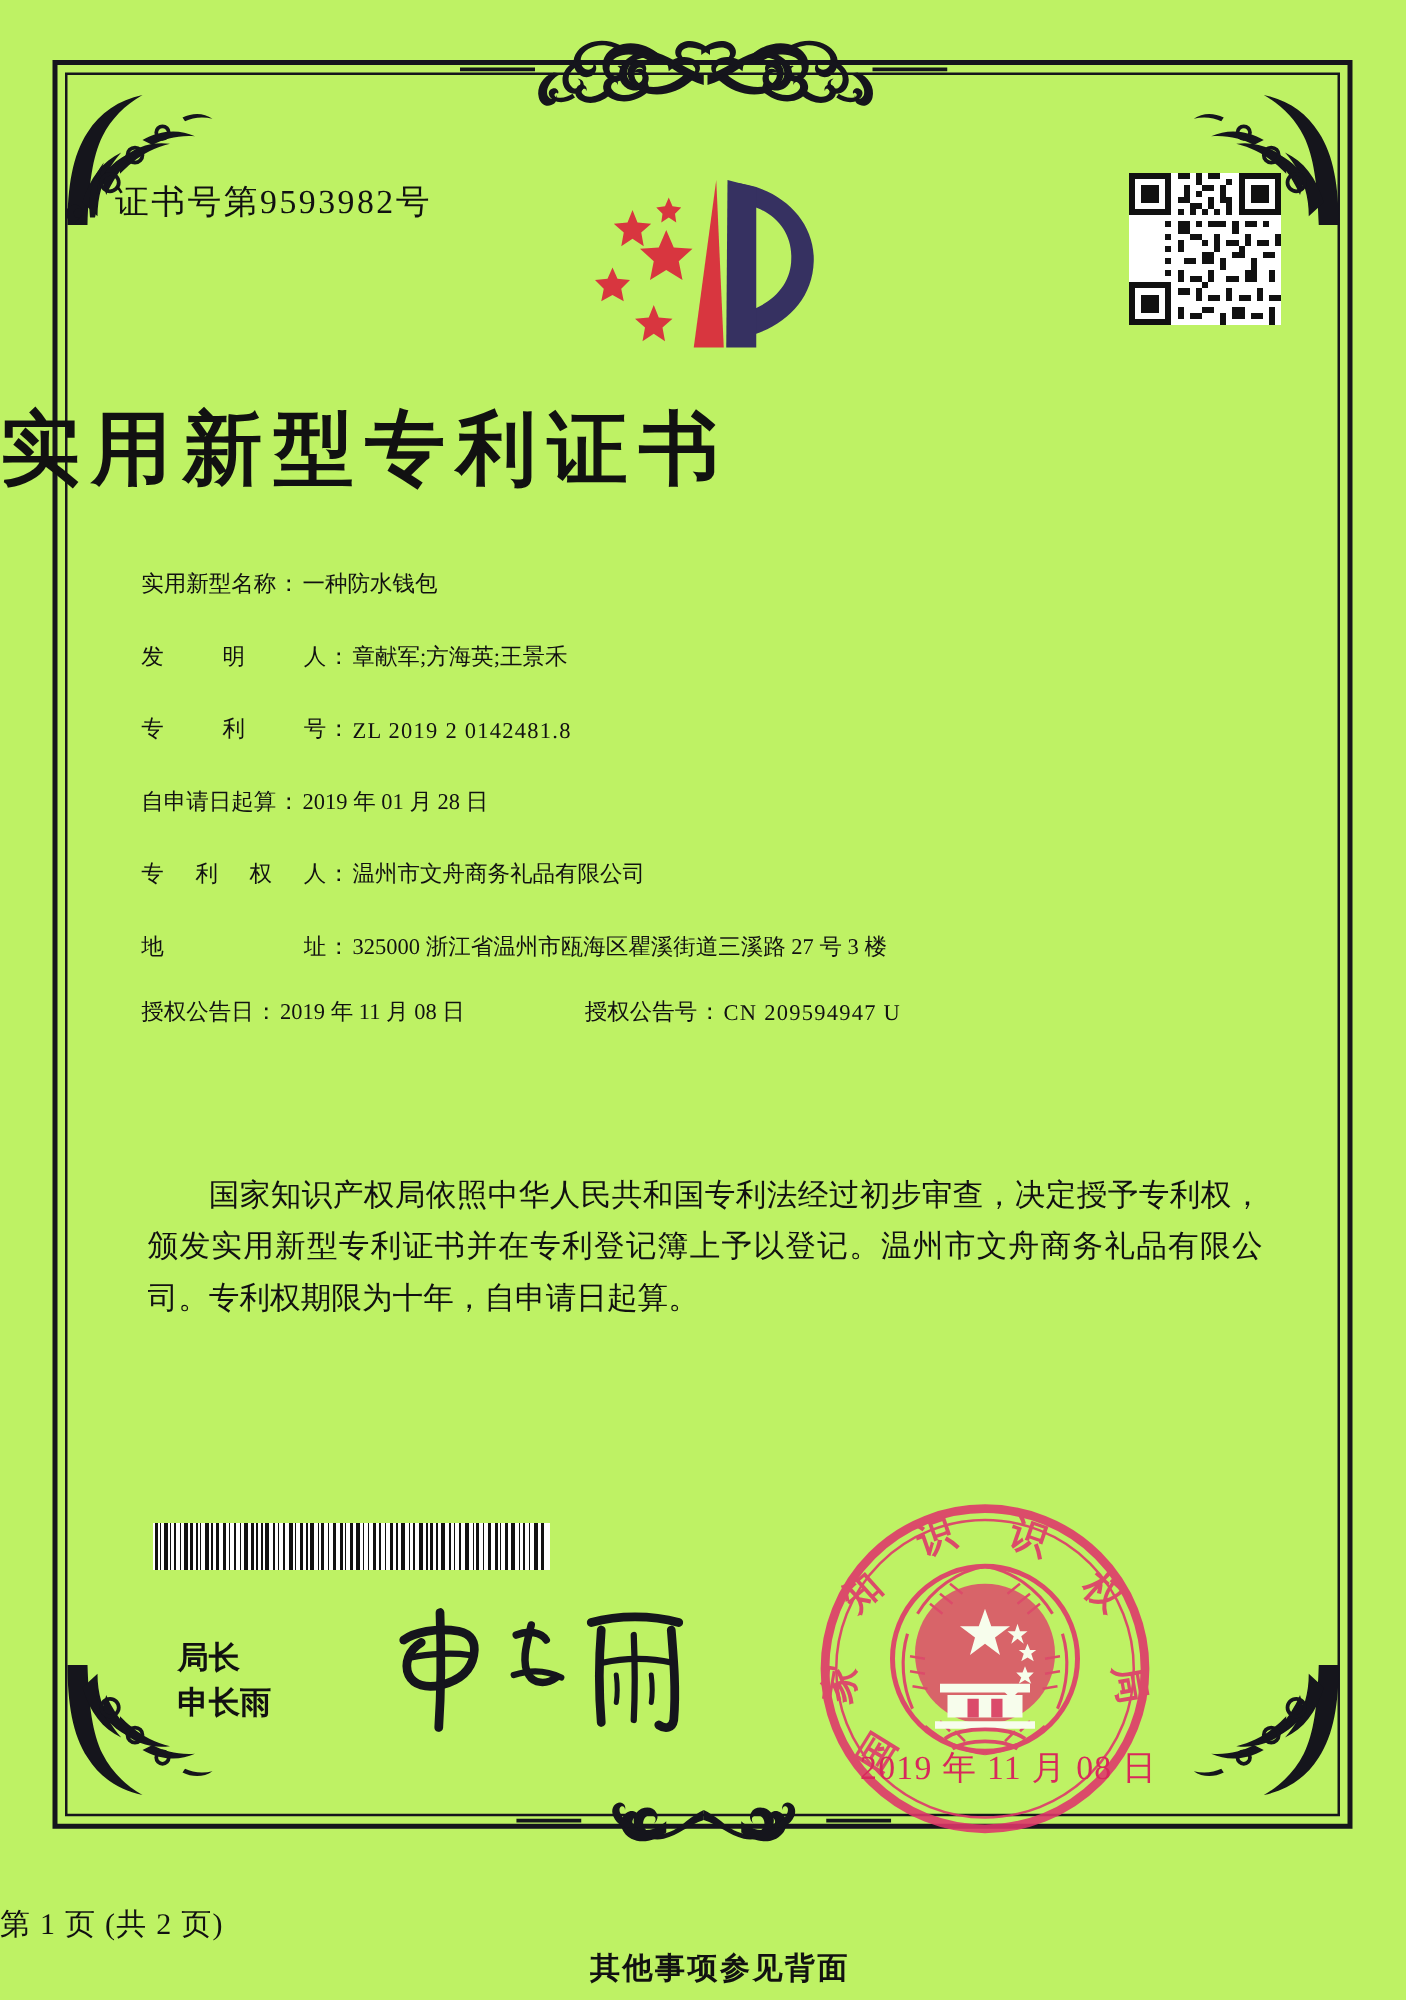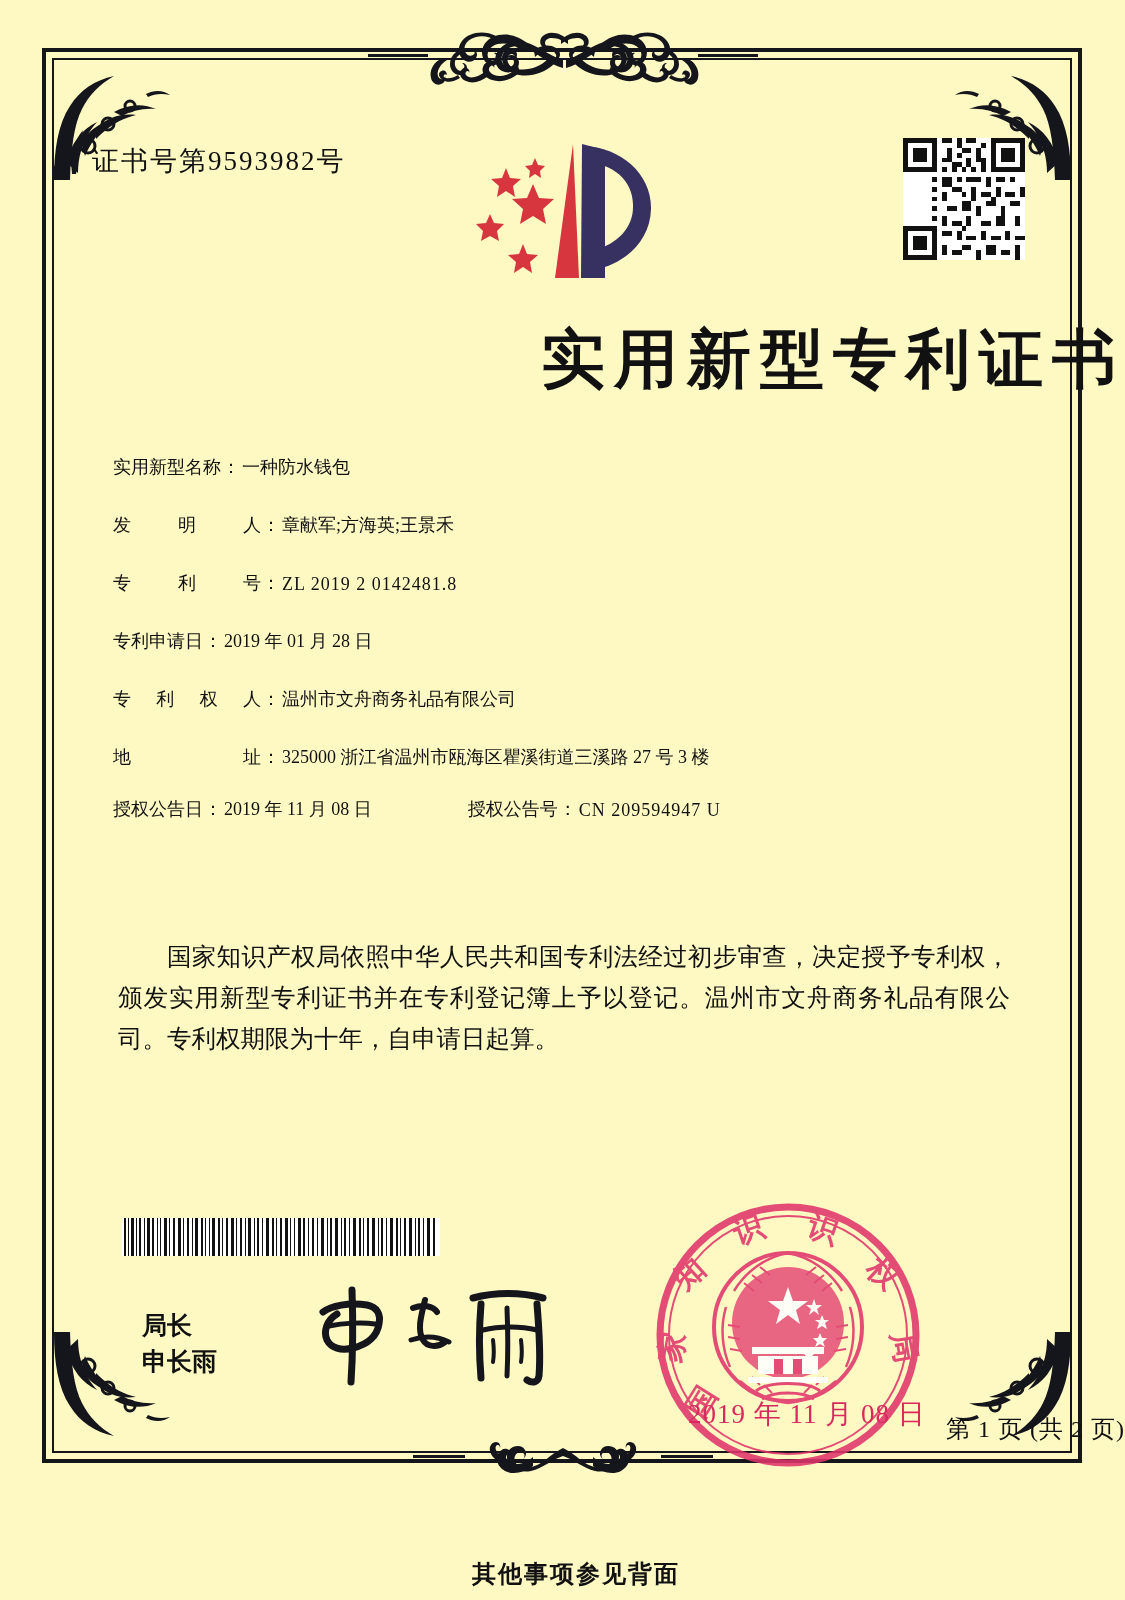--- a/index.html
+++ b/index.html
@@ -4,21 +4,21 @@
 <style>
   html, body {
     margin: 0;
     padding: 0;
     background: #8a8a8a;
   }
   #page {
     position: relative;
     width: 1125px;
     height: 1600px;
-    background: #fef9c3;
+    background: #bef264;
     overflow: hidden;
     font-family: "Liberation Serif", "DejaVu Serif", serif;
     color: #111;
   }
 
   
   .border-outer {
     position: absolute;
     left: 42px;  top: 48px;
     width: 1040px; height: 1415px;
@@ -70,21 +70,21 @@
     position: absolute;
     right: 100px; top: 138px;
     width: 122px; height: 122px;
   }
 
   
   .title {
     position: absolute;
     left: 0; right: 0;
     top: 316px;
-    text-align: right;
+    text-align: left;
     font-size: 64px;
     font-weight: 700;
     letter-spacing: 9px;
     font-family: "DejaVu Serif", "Liberation Serif", serif;
     white-space: nowrap;
   }
 
   
   .fields {
     position: absolute;
@@ -171,22 +171,22 @@
     color: #d8295c;
     letter-spacing: 1px;
     white-space: nowrap;
     font-family: "Liberation Serif", serif;
   }
 
   
   .page-num {
     position: absolute;
     left: 0; right: 0;
-    top: 1413px;
-    text-align: right;
+    top: 1523px;
+    text-align: left;
     font-size: 24px;
     letter-spacing: 1px;
   }
   .back-note {
     position: absolute;
     left: 0; right: 0;
     top: 1558px;
     text-align: center;
     font-size: 24px;
     letter-spacing: 2px;
@@ -435,21 +435,21 @@
       <span class="flabel sp-wide">
         <span>专</span>
         <span>利</span>
         <span>号</span>
       </span>
       <span class="fcolon">：</span>
       <span class="fvalue mono-ish">ZL 2019 2 0142481.8</span>
     </div>
 
     <div class="frow" style="margin-top:34px">
-      <span class="flabel">专利申请日</span>
+      <span class="flabel">自申请日起算</span>
       <span class="fcolon">：</span>
       <span class="fvalue">2019 年 01 月 28 日</span>
     </div>
 
     <div class="frow" style="margin-top:34px">
       <span class="flabel sp-wide">
         <span>专</span>
         <span>利</span>
         <span>权</span>
         <span>人</span>

